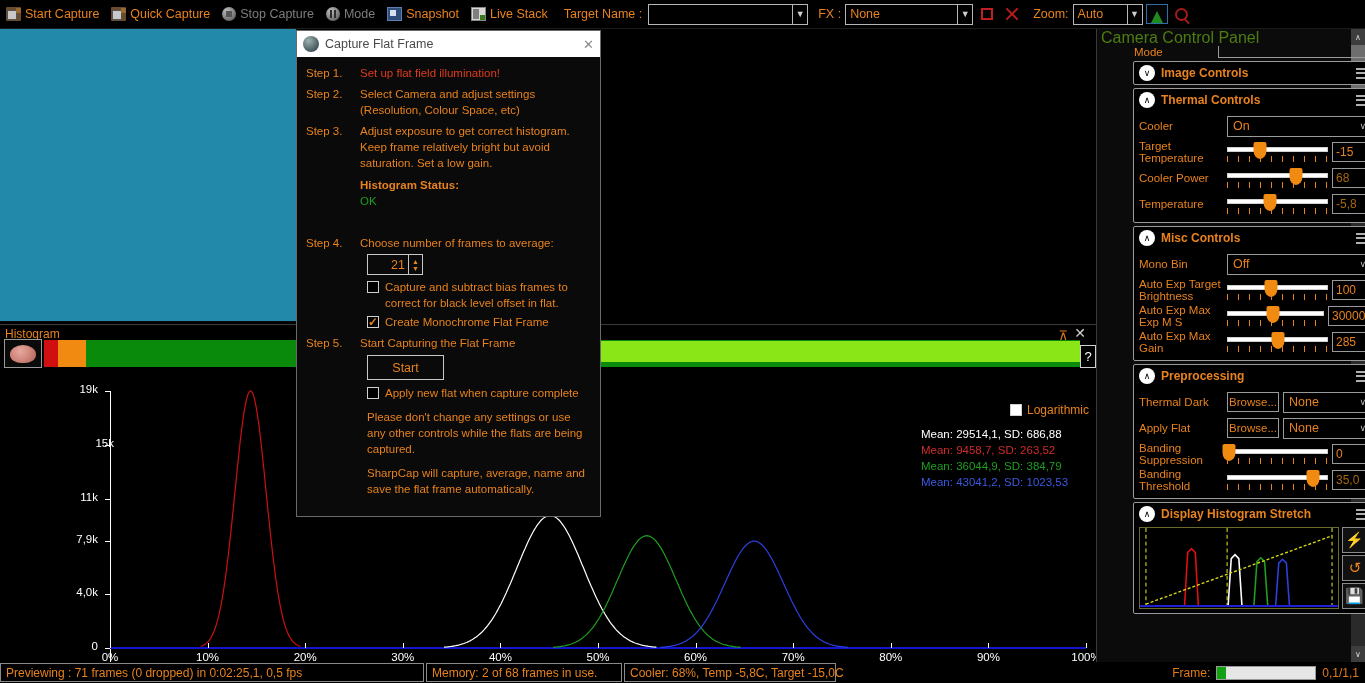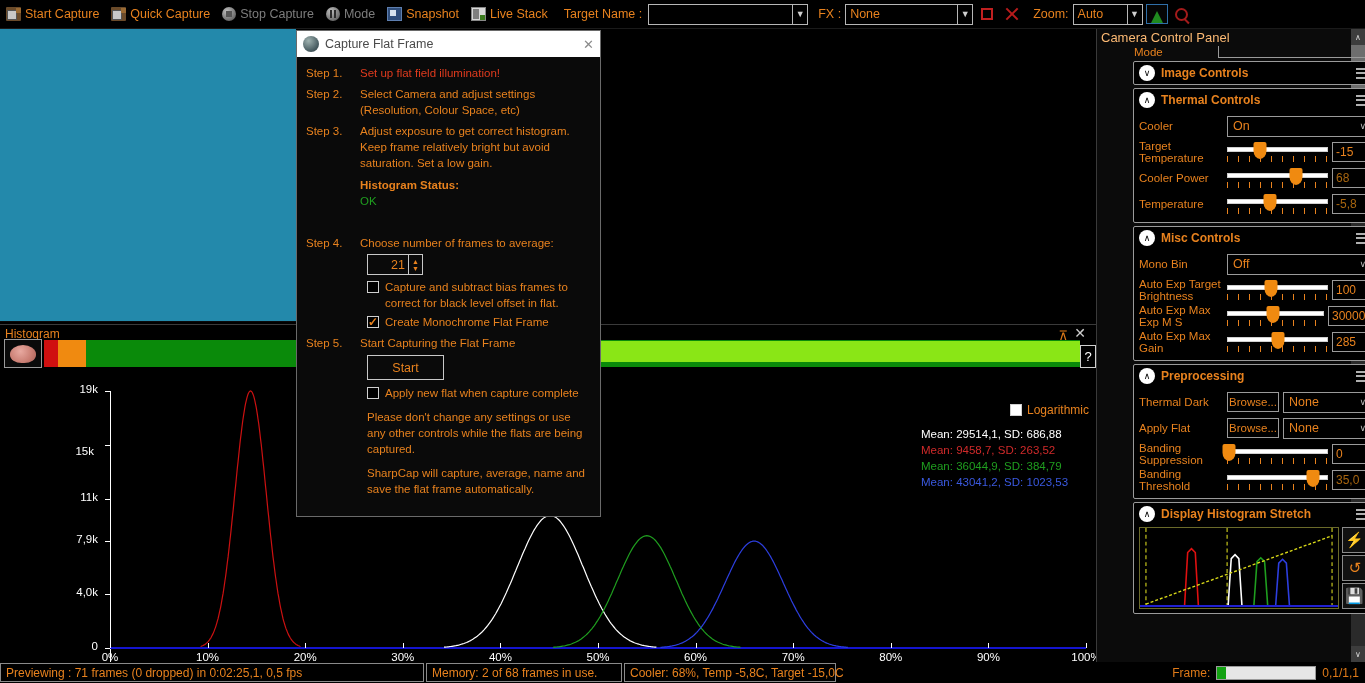--- a/index.html
+++ b/index.html
@@ -146,21 +146,21 @@
   #sb-frame{ border:none; display:flex; align-items:center; gap:6px; padding-right:6px; }
   #frame-progress{ width:100px; height:14px; background:#e6e6e6; border:1px solid #9a9a9a; position:relative; }
   #frame-progress i{ position:absolute; left:0; top:0; height:100%; width:18px; background:#12a112; display:block; }
 
   
   #cam-panel{
     position:absolute; left:1096px; top:29px; width:269px; height:633px;
     background:#0b0b0b; border-left:1px solid #3a3a3a;
   }
   #cam-header{ height:17px; display:flex; align-items:center; padding:0 4px; }
-  #cam-header .t{ color:#fdba74; font-size:13px; flex:1; }
+  #cam-header .t{ color:#4d7c0f; font-size:16px; flex:1; }
   #cam-header .pin{ color:#e07a18; font-size:12px; }
   #cam-scroll{ position:absolute; right:0; top:0; width:14px; height:633px; background:#2a2a2a; }
   #cam-scroll .sb-btn{ width:14px;height:16px;background:#3d3d3d;color:#d8d8d8;font-size:8px;display:flex;align-items:center;justify-content:center; }
   #cam-scroll .thumb{ position:absolute; left:0; top:16px; width:14px; height:168px; background:#6e6e6e; }
   #cam-scroll .bot{ position:absolute; bottom:0; left:0; }
 
   #cam-body{ position:absolute; left:0; top:17px; width:255px; height:616px; overflow:hidden;margin-left:31px; }
   .mode-row{ display:flex; align-items:center; height:12px; padding:0 6px; overflow:hidden; }
   .mode-row .lbl{ color:#e8821e; font-size:11.5px; width:84px; }
   .mode-row .box{ flex:1; height:18px; border:1px solid #9a9a9a; margin-top:-6px; }
@@ -293,21 +293,21 @@
     <div id="yticks-host">
         <div class="ytick" style="top: 277px;"></div>
         <div class="ylabel" style="top: 269px; left: 58px;">0</div>
         <div class="ytick" style="top: 222.895px;"></div>
         <div class="ylabel" style="top: 214.895px; left: 58px;">4,0k</div>
         <div class="ytick" style="top: 170.142px;"></div>
         <div class="ylabel" style="top: 162.142px; left: 58px;">7,9k</div>
         <div class="ytick" style="top: 128.211px;"></div>
         <div class="ylabel" style="top: 120.211px; left: 58px;">11k</div>
         <div class="ytick" style="top: 74.1053px;"></div>
-        <div class="ylabel" style="top: 66.1053px; left: 54px; margin-top: 8px;">15k</div>
+        <div class="ylabel" style="top: 66.1053px; left: 74px;">15k</div>
         <div class="ytick" style="top: 20px;"></div>
         <div class="ylabel" style="top: 12px; left: 58px;">19k</div>
       </div>
     <div id="xticks-host">
         <div class="xtick" style="left: 110px;"></div>
         <div class="xlabel" style="left: 90px;">0%</div>
         <div class="xtick" style="left: 207.6px;"></div>
         <div class="xlabel" style="left: 187.6px;">10%</div>
         <div class="xtick" style="left: 305.2px;"></div>
         <div class="xlabel" style="left: 285.2px;">20%</div>

